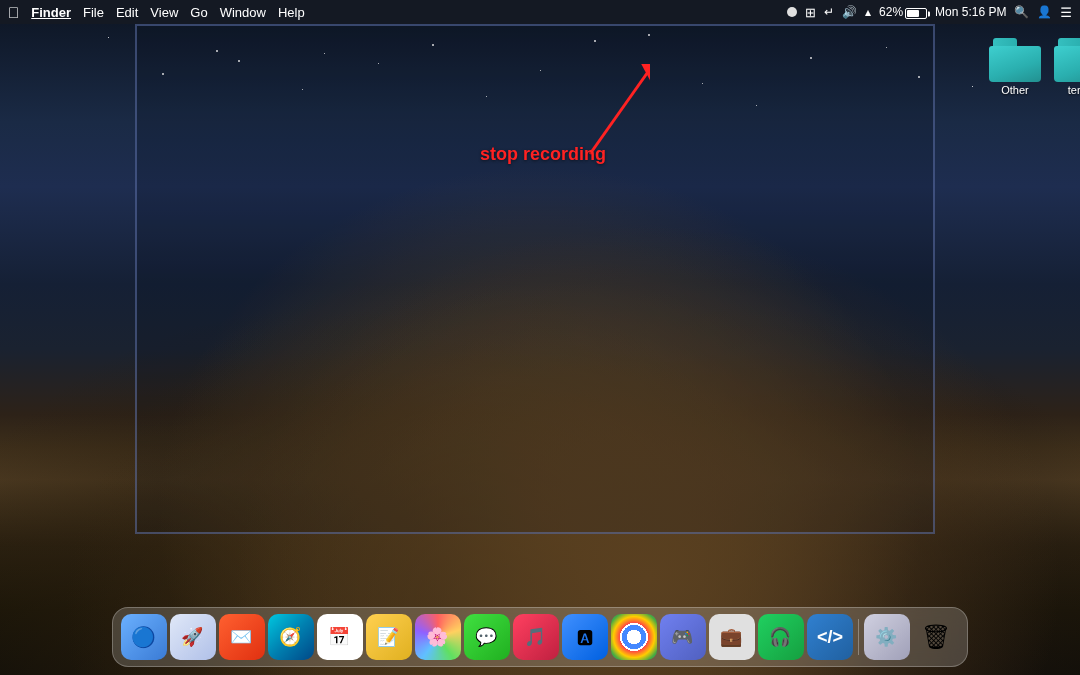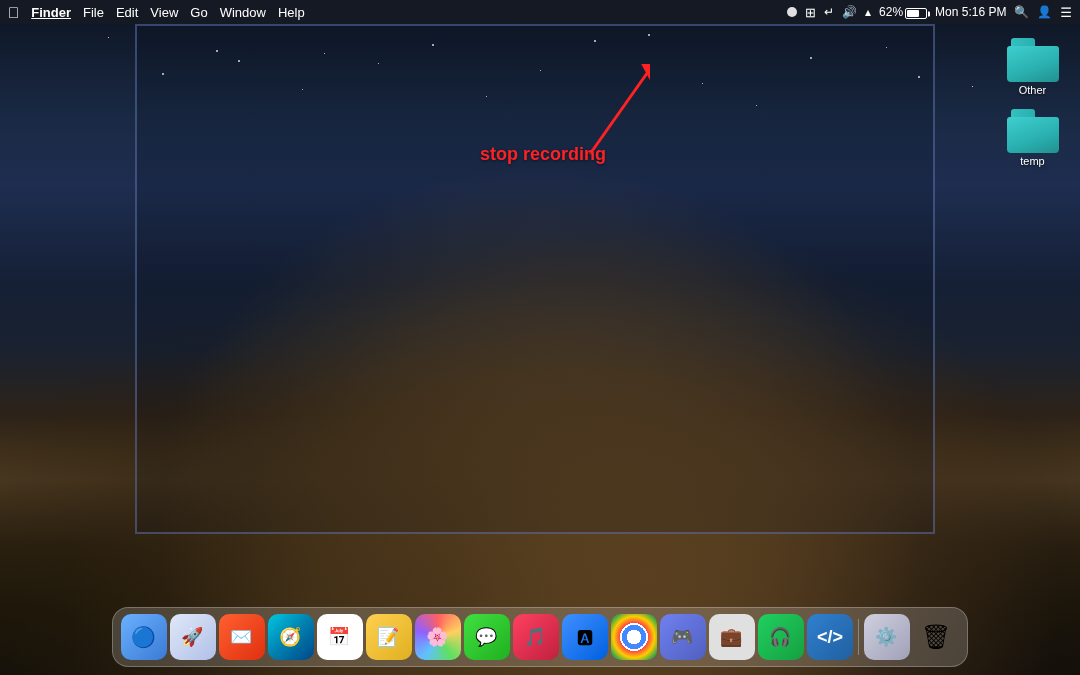--- a/index.html
+++ b/index.html
@@ -171,21 +171,21 @@
       left: 80px;
     }
 
     
     .desktop-icons {
       position: absolute;
       right: 0;
       top: 0;
       width: 95px;
       display: flex;
-      flex-direction: column;
+      flex-direction: row;
       align-items: center;
       padding-top: 10px;
       gap: 5px;
     }
     .desktop-icon {
       display: flex;
       flex-direction: column;
       align-items: center;
       cursor: pointer;
       padding: 4px;

